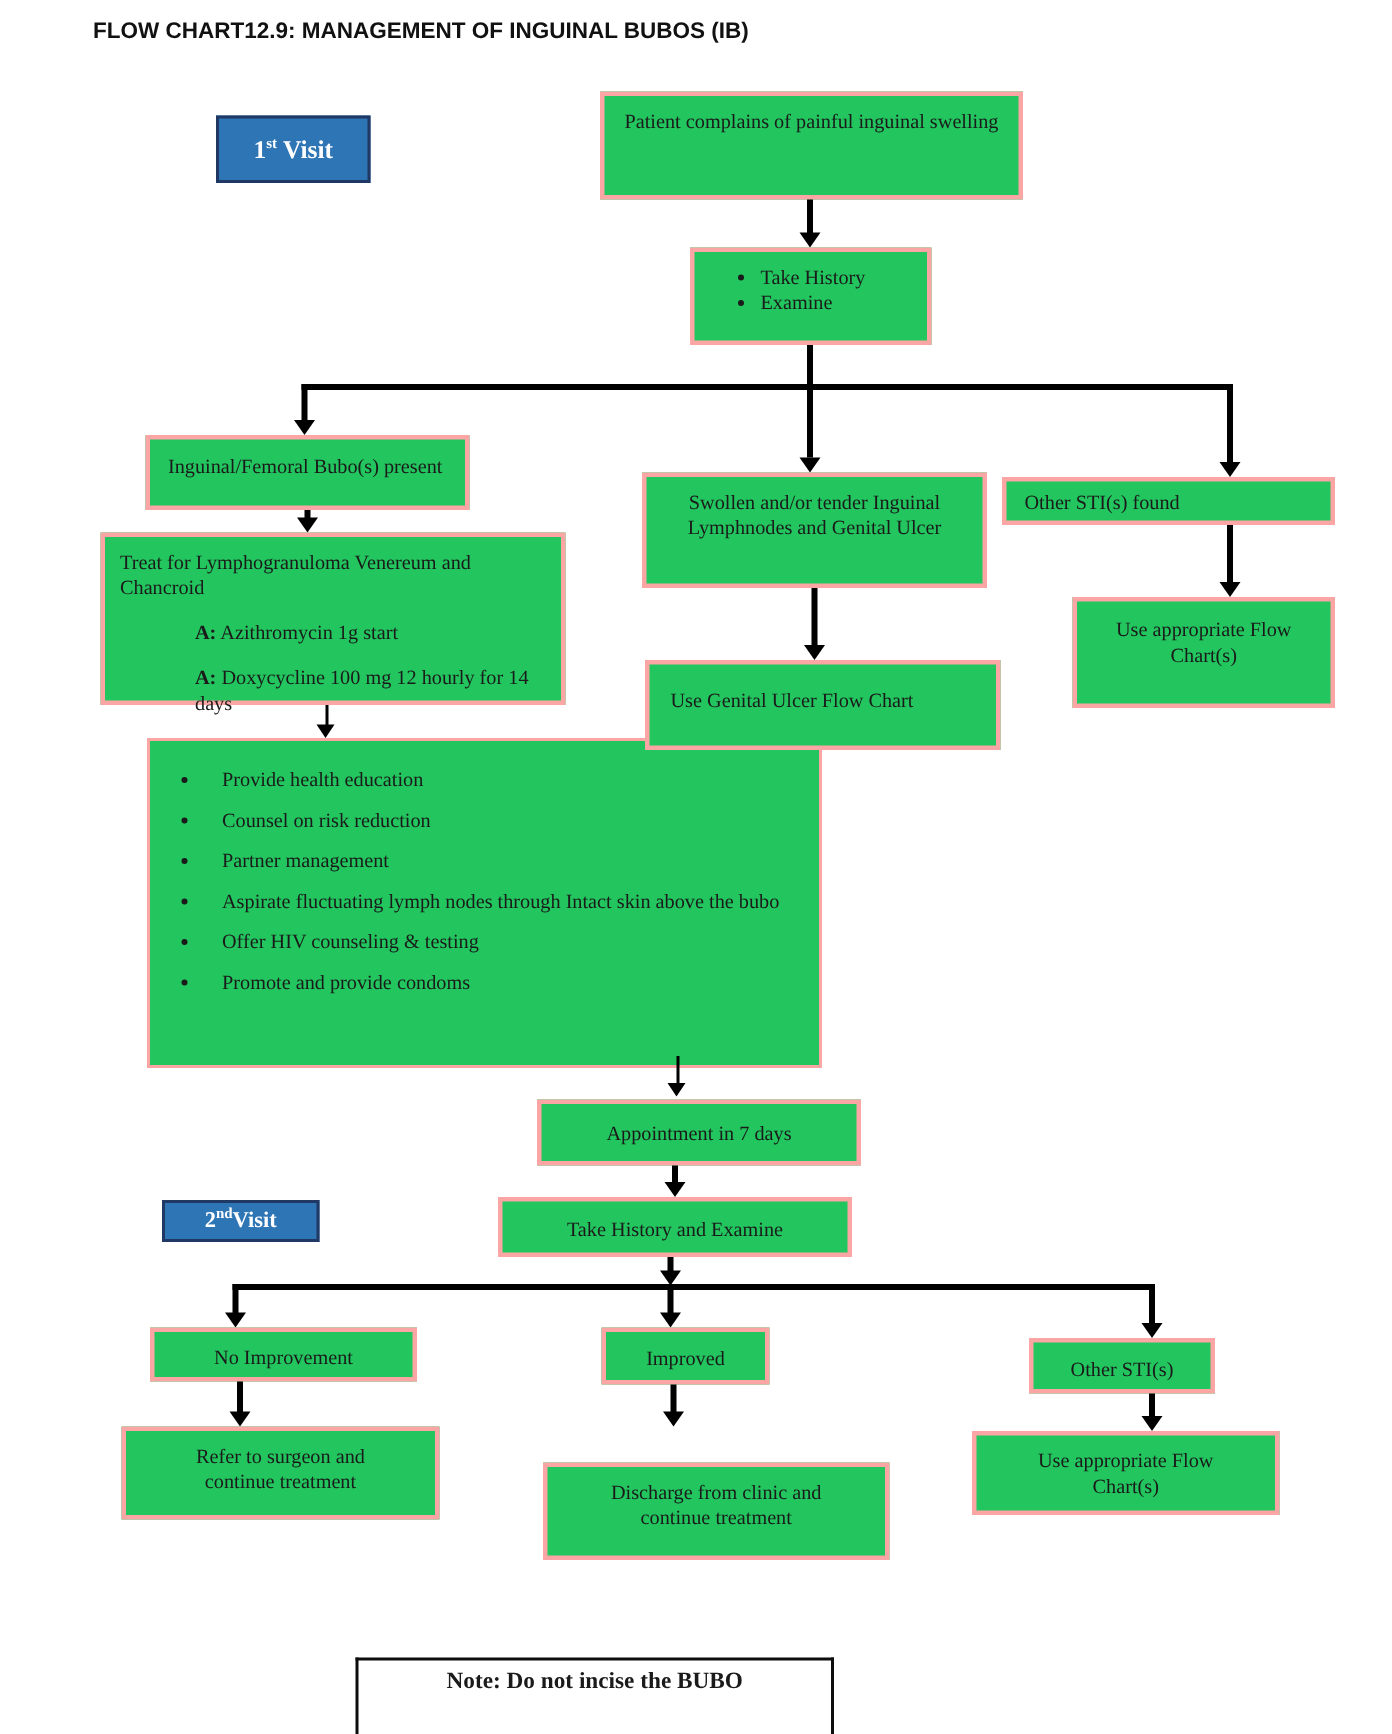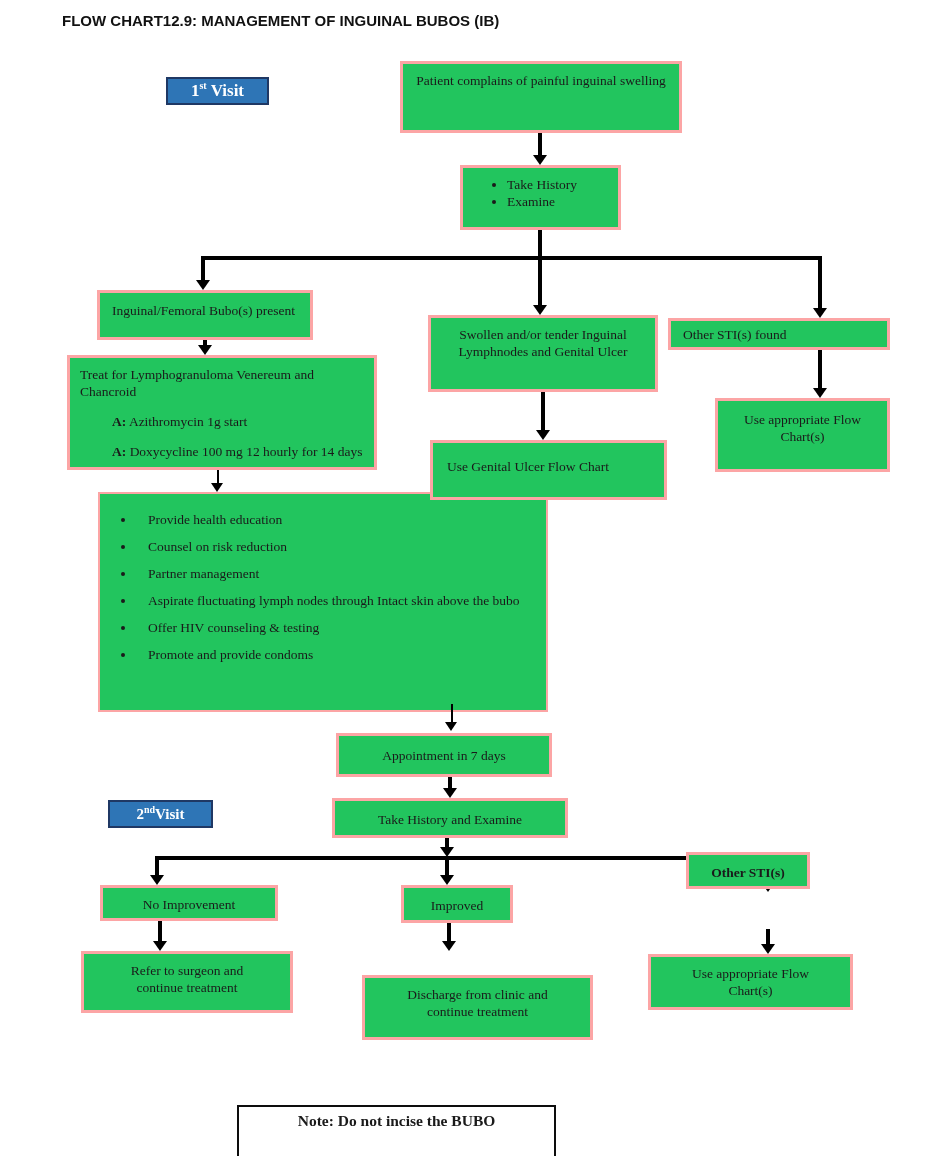--- a/index.html
+++ b/index.html
@@ -17,33 +17,33 @@
   .vline{position:absolute;background:#000;width:4px;}
   .hline{position:absolute;background:#000;height:4px;}
   .thin{width:2px;}
   .arrow{position:absolute;width:0;height:0;border-left:7px solid transparent;
          border-right:7px solid transparent;border-top:10px solid #000;}
   .arrow.small{border-left-width:6px;border-right-width:6px;border-top-width:9px;}
   ul.blist{margin:0;padding:0 0 0 20px;list-style:disc;}
   ul.blist li{margin-bottom:0;}
   #carebox ul.blist{padding-left:22px;}
   #carebox li{margin-bottom:10px;padding-left:12px;}
-  .treat-item{margin:13px 0 0 32px;}
+  .treat-item{margin:13px 0 0 50px;}
   .bold{font-weight:bold;}
   .notebox{position:absolute;border:2px solid #0d0d0d;border-bottom:none;box-sizing:border-box;
            font-weight:bold;font-size:15.5px;text-align:center;padding-top:5px;}
 </style>
 </head>
 <body>
 
 <div id="page">
 
   <div class="title">FLOW CHART12.9: MANAGEMENT OF INGUINAL BUBOS (IB)</div>
 
-  <div class="bluebox" style="left:166px;top:77px;width:103px;height:28px;">
+  <div class="bluebox" style="left:144px;top:77px;width:103px;height:45px;">
     <span><span>1</span><sup>st</sup><span> Visit</span></span>
   </div>
   <div class="bluebox" style="left:108px;top:800px;width:105px;height:28px;font-size:15px;">
     <span><span>2</span><sup>nd</sup><span>Visit</span></span>
   </div>
 
   <div class="box center" style="left:400px;top:61px;width:282px;height:72px;padding-top:8px;">Patient complains of painful inguinal swelling</div>
 
   <div class="vline" style="left:538px;top:133px;height:23px;"></div>
   <div class="arrow" style="left:533px;top:155px;"></div>
@@ -94,40 +94,40 @@
   <div class="box" style="left:430px;top:440px;width:237px;height:60px;padding:15px 0 0 14px;">Use Genital Ulcer Flow Chart</div>
 
   <div class="box" style="left:668px;top:318px;width:222px;height:32px;padding:5px 0 0 12px;">Other STI(s) found</div>
   <div class="vline" style="left:818px;top:350px;height:38px;"></div>
   <div class="arrow" style="left:813px;top:388px;"></div>
   <div class="box center" style="left:715px;top:398px;width:175px;height:74px;padding:10px 24px 0 24px;">Use appropriate Flow Chart(s)</div>
 
   <div class="vline thin" style="left:451px;top:704px;height:20px;"></div>
   <div class="arrow small" style="left:445px;top:722px;"></div>
 
-  <div class="box center" style="left:336px;top:733px;width:216px;height:44px;padding-top:11px;">Appointment in 7 days</div>
+  <div class="box center" style="left:358px;top:733px;width:216px;height:44px;padding-top:11px;">Appointment in 7 days</div>
 
   <div class="vline" style="left:448px;top:777px;height:12px;"></div>
   <div class="arrow" style="left:443px;top:788px;"></div>
 
   <div class="box center" style="left:332px;top:798px;width:236px;height:40px;padding-top:10px;">Take History and Examine</div>
 
   <div class="vline" style="left:445px;top:838px;height:11px;"></div>
   <div class="arrow" style="left:440px;top:847px;"></div>
   <div class="hline" style="left:155px;top:856px;width:615px;"></div>
   <div class="vline" style="left:155px;top:856px;height:20px;"></div>
   <div class="arrow" style="left:150px;top:875px;"></div>
   <div class="vline" style="left:445px;top:856px;height:20px;"></div>
   <div class="arrow" style="left:440px;top:875px;"></div>
   <div class="vline" style="left:766px;top:856px;height:27px;"></div>
   <div class="arrow" style="left:761px;top:882px;"></div>
 
   <div class="box center" style="left:100px;top:885px;width:178px;height:36px;padding-top:8px;">No Improvement</div>
   <div class="box center" style="left:401px;top:885px;width:112px;height:38px;padding-top:9px;">Improved</div>
-  <div class="box center" style="left:686px;top:852px;width:124px;height:37px;padding-top:9px;font-weight:bold;">Other STI(s)</div>
+  <div class="box center" style="left:686px;top:892px;width:124px;height:37px;padding-top:9px;">Other STI(s)</div>
 
   <div class="vline" style="left:158px;top:921px;height:21px;"></div>
   <div class="arrow" style="left:153px;top:941px;"></div>
   <div class="vline" style="left:447px;top:923px;height:19px;"></div>
   <div class="arrow" style="left:442px;top:941px;"></div>
   <div class="vline" style="left:766px;top:929px;height:16px;"></div>
   <div class="arrow" style="left:761px;top:944px;"></div>
 
   <div class="box center" style="left:81px;top:951px;width:212px;height:62px;padding:8px 22px 0 22px;">Refer to surgeon and continue treatment</div>
   <div class="box center" style="left:362px;top:951px;width:231px;height:65px;padding:8px 22px 0 22px;margin-top:24px;">Discharge from clinic and continue treatment</div>

